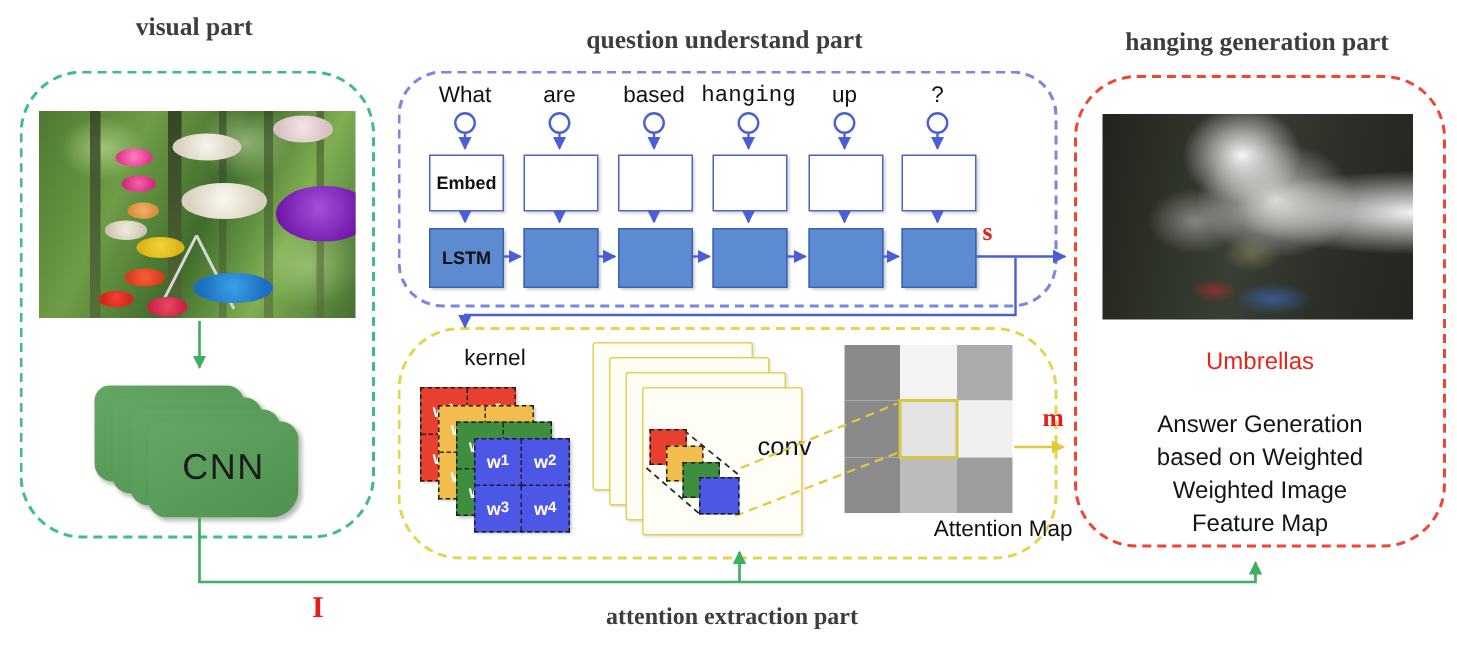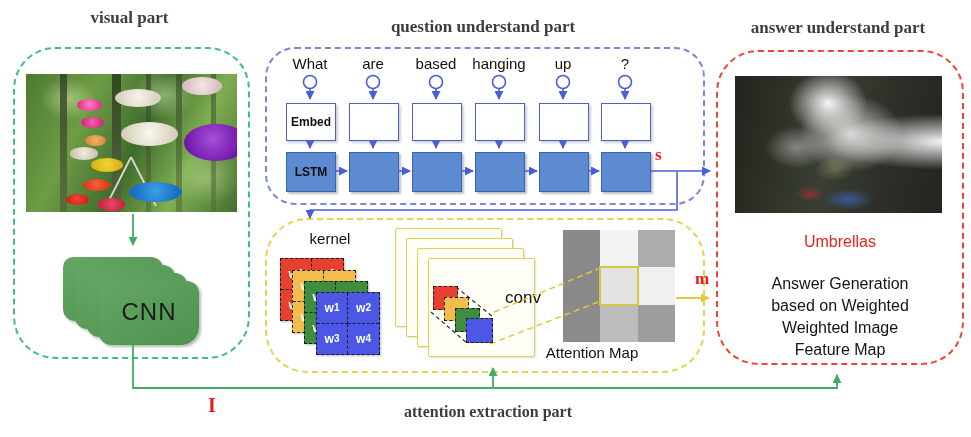--- a/index.html
+++ b/index.html
@@ -47,21 +47,21 @@
   .kernel-cell.b{border-bottom:1.2px dashed rgba(20,20,20,.85);}
   .kernel-cell.r{border-right:1.2px dashed rgba(20,20,20,.85);}
   .conv-page{position:absolute;width:105px;height:97px;background:#fffef6;border:1.5px solid #e6cf55;
              border-radius:2px;box-shadow:1px 1px 2px rgba(0,0,0,.12);}
   .conv-sq{position:absolute;border:1.5px dashed #1c1c1c;box-sizing:border-box;}
   .conv-label{position:absolute;left:495px;top:288px;width:56px;text-align:center;font-size:17px;color:#111;}
   .attn-grid{position:absolute;left:563px;top:230px;width:112px;height:112px;display:grid;
              grid-template-columns:repeat(3,1fr);grid-template-rows:repeat(3,1fr);}
   .attn-cell{position:relative;}
   .attn-cell.hl{outline:2px solid #d6c640;outline-offset:-1px;z-index:2;}
-  .attn-label{position:absolute;left:527px;top:344px;width:130px;text-align:center;font-size:15px;color:#111;}
+  .attn-label{position:absolute;left:585px;top:344px;width:130px;text-align:right;font-size:15px;color:#111;}
   .bottom-label{position:absolute;left:338px;top:403px;width:300px;text-align:center;
                 font-family:"Liberation Serif",serif;font-weight:bold;font-size:16px;color:#3d3d3d;}
 
   
   .weighted-img{position:absolute;left:735px;top:76px;width:207px;height:137px;
     background:
       radial-gradient(55px 45px at 45% 20%, rgba(255,255,255,.95), rgba(255,255,255,0) 72%),
       radial-gradient(160px 36px at 102% 48%, rgba(255,255,255,.97), rgba(255,255,255,0) 78%),
       radial-gradient(75px 55px at 56% 42%, rgba(238,238,235,.85), rgba(255,255,255,0) 70%),
       radial-gradient(45px 30px at 30% 52%, rgba(215,215,210,.5), transparent 72%),
@@ -75,21 +75,21 @@
                font-size:16px;color:#141414;line-height:22px;}
   svg.connectors{position:absolute;left:0;top:0;z-index:3;pointer-events:none;}
 </style>
 </head>
 <body>
 
 <div class="canvas">
 
   <div class="sec-title" style="left:13px;top:8px;width:233px;">visual part</div>
   <div class="sec-title" style="left:265px;top:17px;width:436px;">question understand part</div>
-  <div class="sec-title" style="left:716px;top:18px;width:244px;">answer understand part</div>
+  <div class="sec-title" style="left:716px;top:18px;width:244px;">hanging generation part</div>
   <div class="bottom-label">attention extraction part</div>
 
   <div class="dashed-box" id="box-visual"></div>
   <div class="dashed-box" id="box-question"></div>
   <div class="dashed-box" id="box-attention"></div>
   <div class="dashed-box" id="box-answer"></div>
 
   <div class="photo">
     <div class="trunk" style="left:34px;width:7px;"></div>
     <div class="trunk" style="left:86px;width:9px;opacity:.9;"></div>
@@ -124,21 +124,21 @@
   </div>
 
   <div class="red-var" style="left:208px;top:394px;font-size:20px;">I</div>
   <div class="red-var" style="left:655px;top:145px;font-size:17px;">s</div>
   <div class="red-var" style="left:695px;top:269px;font-size:17px;">m</div>
 
   <div id="q-words">
       <span class="q-word" style="left: 310px;">What</span>
       <span class="q-word" style="left: 373px;">are</span>
       <span class="q-word" style="left: 436px;">based</span>
-      <span class="q-word" style="left: 499px;">hanging</span>
+      <span class="q-word" style="left: 499px; font-family: Liberation Mono, monospace;">hanging</span>
       <span class="q-word" style="left: 563px;">up</span>
       <span class="q-word" style="left: 625px;">?</span>
     </div>
   <div id="embed-row">
       <div class="embed-box" style="left: 286px;">Embed</div>
       <div class="embed-box" style="left: 349px;"></div>
       <div class="embed-box" style="left: 412px;"></div>
       <div class="embed-box" style="left: 475px;"></div>
       <div class="embed-box" style="left: 539px;"></div>
       <div class="embed-box" style="left: 601px;"></div>

